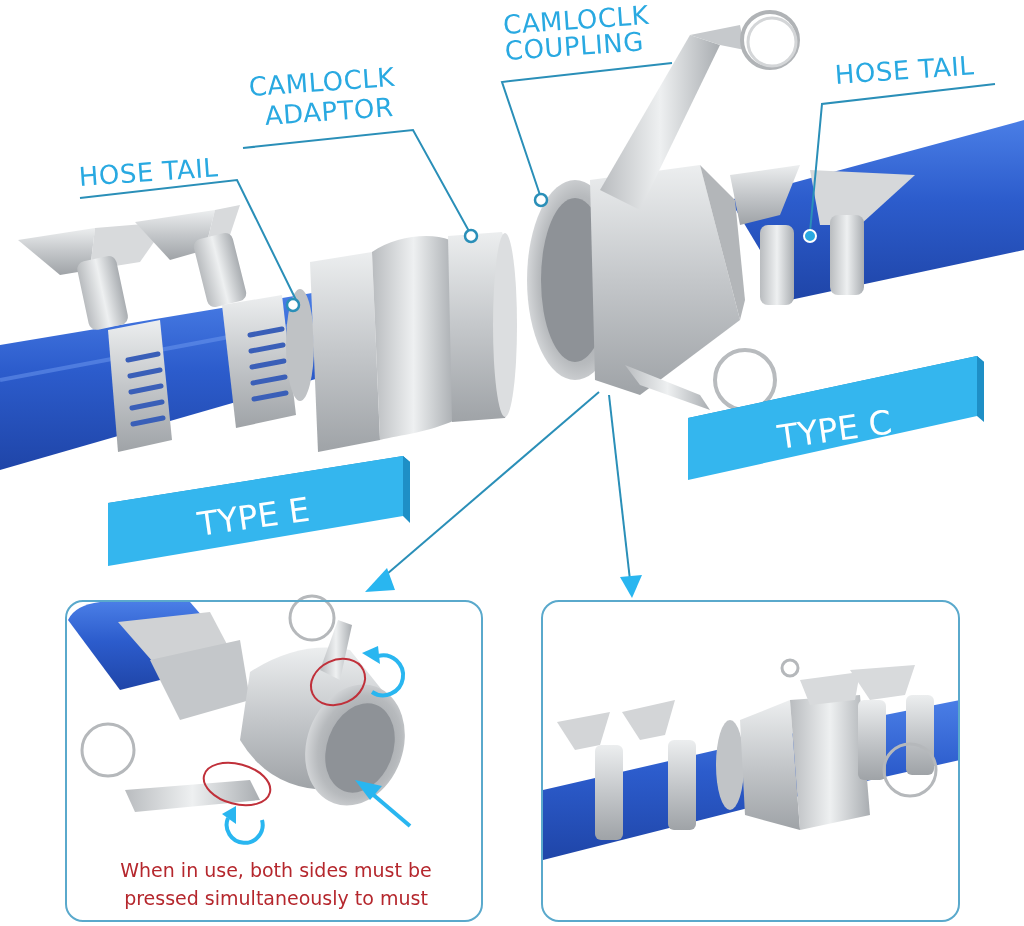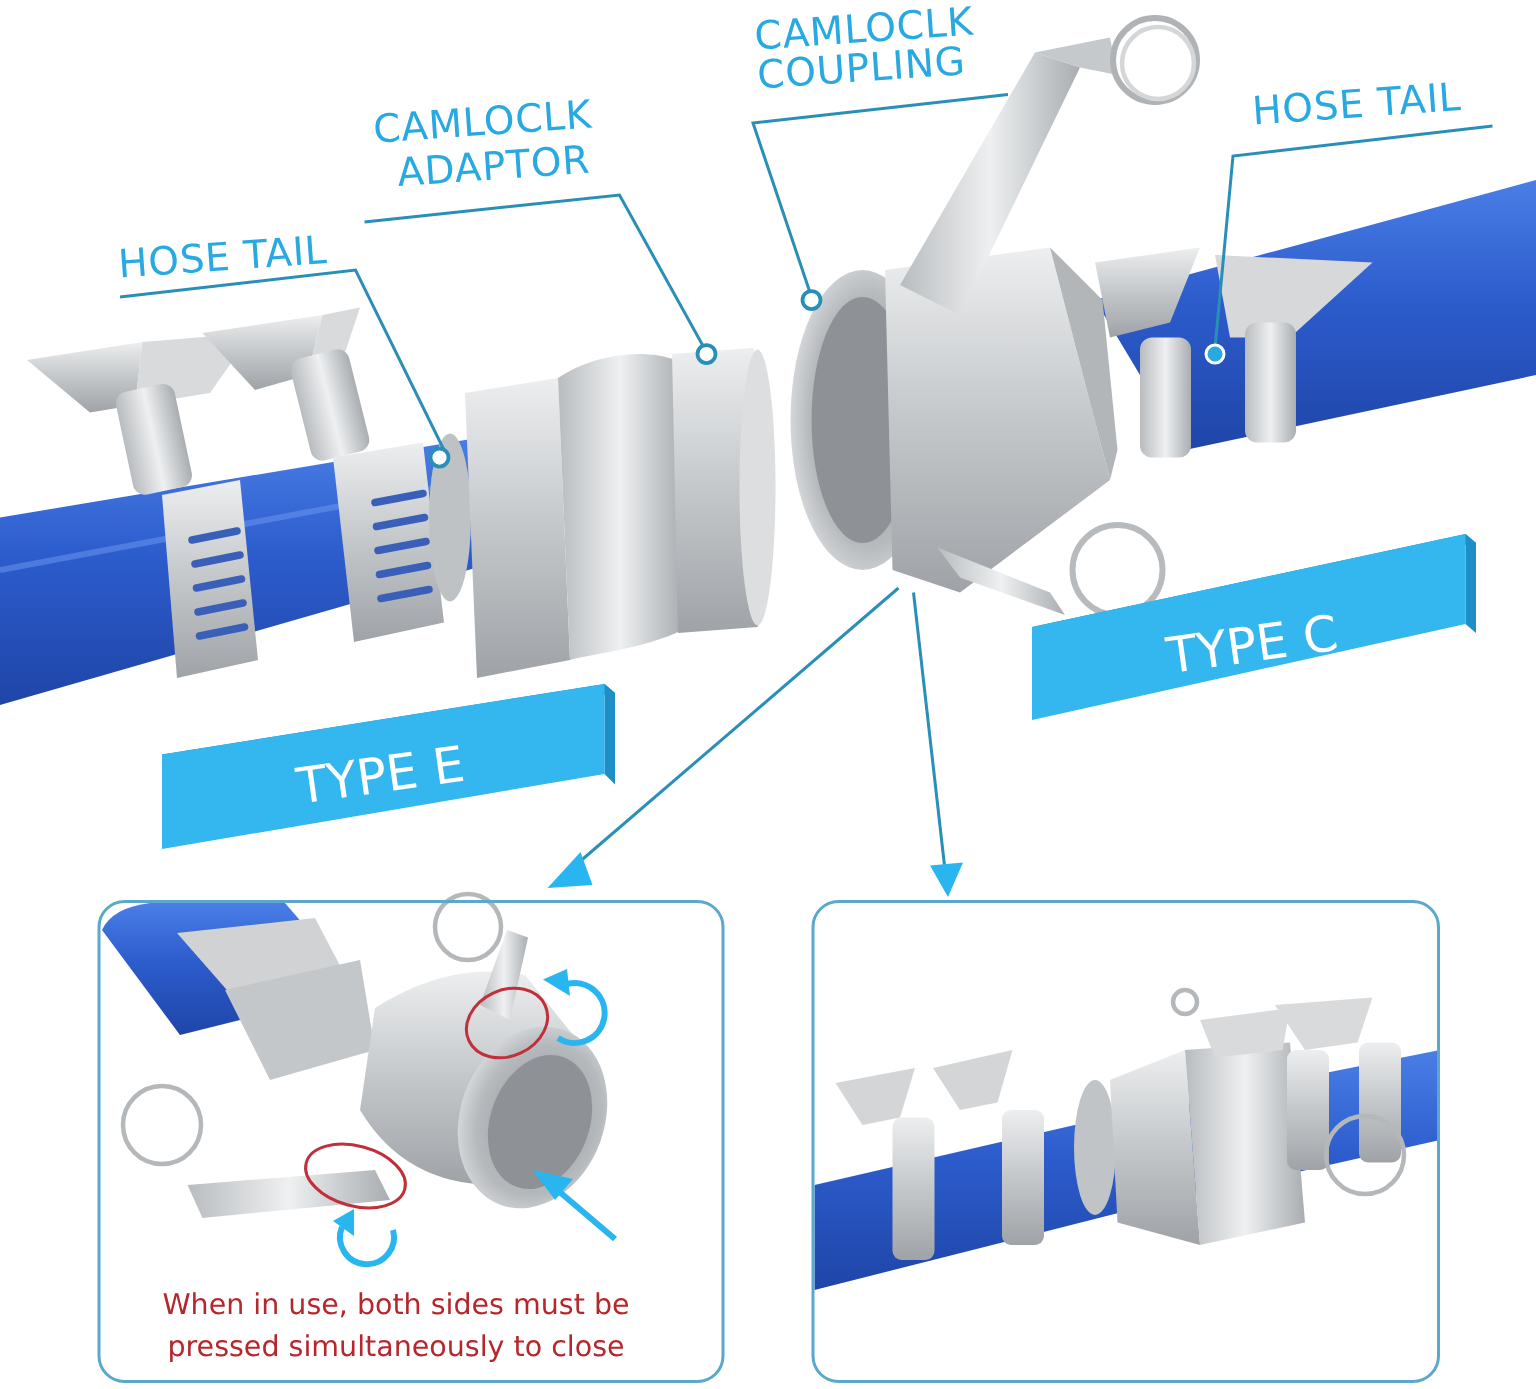--- a/index.html
+++ b/index.html
@@ -7,21 +7,21 @@
            font-family: "DejaVu Sans", sans-serif; }
     .stage { position: absolute; left: 0; top: 0; width: 1024px; height: 926px; }
     svg.art { position: absolute; left: 0; top: 0; }
     .callout { position: absolute; color: #29a9e1; font-family: "DejaVu Sans", sans-serif;
                font-size: 26px; letter-spacing: 0.5px; line-height: 30px; white-space: nowrap;
                transform-origin: left bottom; }
     .callout.rot { transform: rotate(-4deg); }
     .banner-text { position: absolute; color: #ffffff; font-size: 33px; white-space: nowrap;
                    font-family: "DejaVu Sans", sans-serif; transform: rotate(-8deg); transform-origin: left center; }
     .panel { position: absolute; border: 2px solid #5aa9cc; border-radius: 18px; box-sizing: border-box; background: transparent; }
-    .note { position: absolute; left: 54px; top: 856px; width: 420px; text-align: center;
+    .note { position: absolute; left: 66px; top: 856px; width: 420px; text-align: center;
             color: #b5272d; font-size: 19px; line-height: 28px; font-family: "DejaVu Sans", sans-serif; }
   </style>
 </head>
 <body>
 
 <div class="stage">
 
   <svg class="art" width="1024" height="926" viewBox="0 0 1024 926">
     <defs>
       <linearGradient id="hoseG" x1="0" y1="0" x2="0" y2="1">
@@ -211,16 +211,16 @@
   </div>
 
   <div class="banner-text" style="left:198px; top:505px;">TYPE E</div>
   <div class="banner-text" style="left:778px; top:418px;">TYPE C</div>
 
   <div class="panel" style="left:65px; top:600px; width:418px; height:322px;"></div>
   <div class="panel" style="left:541px; top:600px; width:419px; height:322px;"></div>
 
   <div class="note">
     <div>When in use, both sides must be</div>
-    <div>pressed simultaneously to close</div>
+    <div>pressed simultaneously to must</div>
   </div>
 
 </div>
 
 </body></html>

